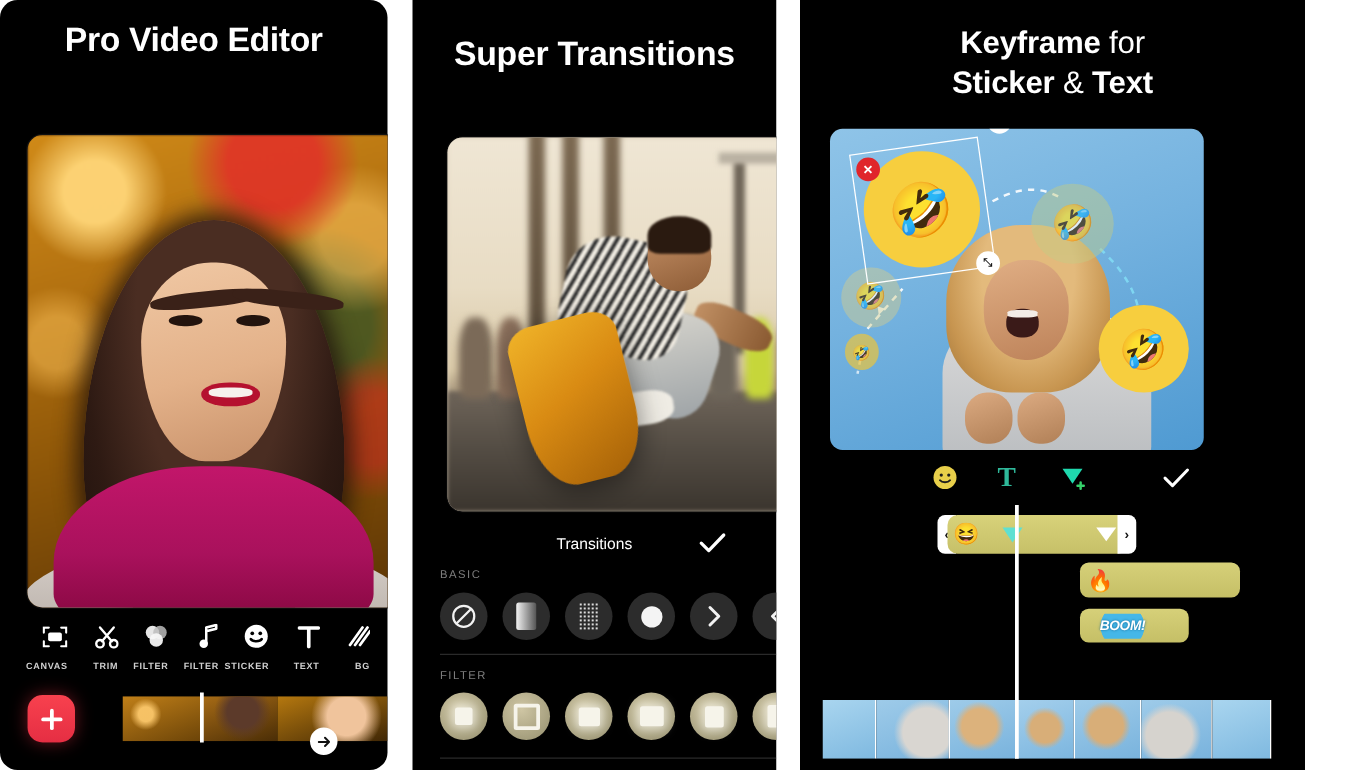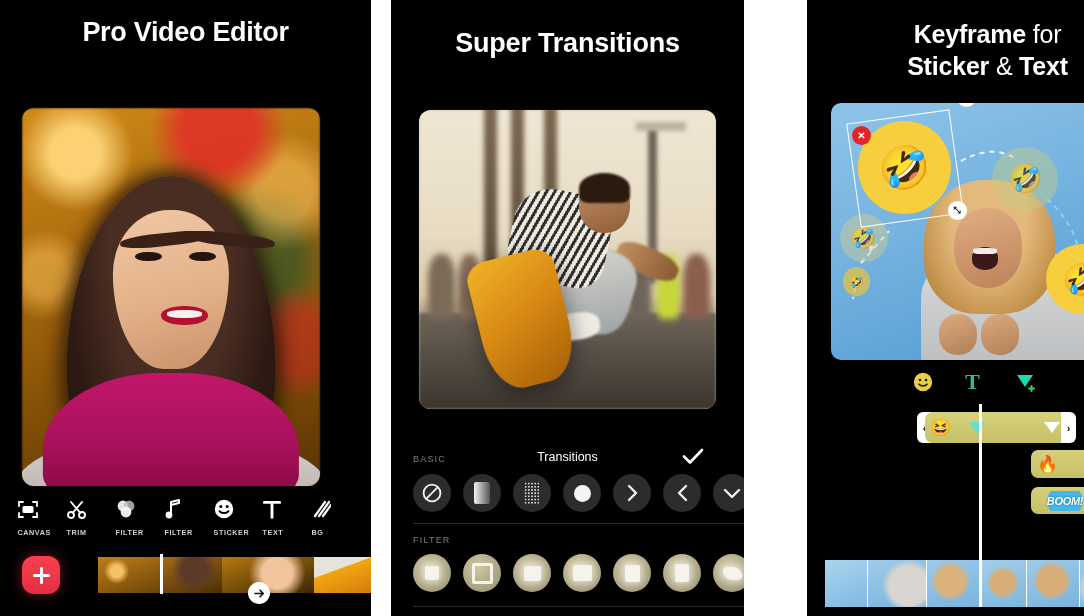--- a/index.html
+++ b/index.html
@@ -1,22 +1,22 @@
 <!DOCTYPE html>
 <html><head>
 <meta charset="utf-8">
 <style>
   html,body{margin:0;padding:0;background:#ffffff;}
   body{width:1084px;height:616px;overflow:hidden;font-family:"Liberation Sans",sans-serif;}
   .stage{position:relative;width:1084px;height:616px;background:#ffffff;display:flex;}
   .panel{position:relative;background:#000000;height:616px;overflow:hidden;flex:0 0 auto;}
   .gap{flex:0 0 auto;background:#ffffff;height:616px;}
-  .p1{width:371px;}
-  .p2{width:353px;}
-  .p3{width:361px;margin-left:44px;}
+  .p1{width:310px;border-radius:14px;}
+  .p2{width:291px;}
+  .p3{width:404px;}
   .g1{width:20px;}
   .g2{width:19px;}
 
   
   .head1{position:absolute;left:0;right:0;top:18px;text-align:center;}
   .h-title{color:#ffffff;font-size:27px;font-weight:bold;letter-spacing:-0.3px;line-height:1.1;}
   .h-sub{color:#f2f2f2;font-size:14.5px;font-weight:400;margin-top:6px;letter-spacing:0px;}
   .head2{position:absolute;left:0;right:0;top:28px;text-align:center;}
   .h2-title{color:#ffffff;font-size:27px;font-weight:bold;letter-spacing:-0.2px;}
   .head3{position:absolute;left:0;right:0;top:18px;text-align:center;}
@@ -53,21 +53,21 @@
   .p1-brow.l{left:33%;transform:rotate(-6deg);}
   .p1-brow.r{left:55%;transform:rotate(6deg);}
   .p1-eye{position:absolute;width:9%;height:2.6%;background:#23140e;border-radius:50%;top:38%;}
   .p1-eye.l{left:38%;}
   .p1-eye.r{left:56%;}
   .p1-lips{position:absolute;left:46.5%;top:52.5%;width:16%;height:5%;background:#b5112f;border-radius:48%;}
   .p1-teeth{position:absolute;left:48.5%;top:53.4%;width:12%;height:2.1%;background:#f6f1ec;border-radius:40%;}
 
   
   .tools{position:absolute;left:0;right:0;top:498px;display:flex;justify-content:space-around;padding:0 14px;}
-  .tool{display:flex;flex-direction:column;align-items:flex-start;width:42px;}
+  .tool{display:flex;flex-direction:column;align-items:flex-end;width:42px;}
   .tool .ic{height:22px;display:flex;align-items:center;justify-content:center;color:#ffffff;}
   .tool .lbl{margin-top:8px;font-size:7.2px;letter-spacing:.6px;color:#cfcfcf;font-weight:600;}
   .tool svg{display:block;}
 
   .timeline1{position:absolute;left:0;right:0;top:556px;height:44px;}
   .addbtn{position:absolute;left:22px;top:0px;width:38px;height:38px;border-radius:12px;
      background:linear-gradient(180deg,#f8414e,#e52e43);display:flex;align-items:center;justify-content:center;
      box-shadow:0 0 14px rgba(233,46,67,.45);}
   .addbtn .pl{position:relative;width:17px;height:17px;}
   .addbtn .pl:before,.addbtn .pl:after{content:"";position:absolute;background:#fff;border-radius:2px;}
@@ -99,21 +99,21 @@
      background:repeating-linear-gradient(108deg,#f1ece2 0 4px,#2b2b2b 4px 7px);transform:rotate(12deg);filter:blur(.7px);}
   .sk-pant{position:absolute;left:46%;top:46%;width:26%;height:28%;border-radius:34%;
      background:linear-gradient(150deg,#dedbd2,#9aa0a4);transform:rotate(18deg);filter:blur(.9px);}
   .sk-head{position:absolute;left:54%;top:23%;width:17%;height:18%;border-radius:48%;
      background:linear-gradient(160deg,#c79268,#8d5c36);filter:blur(.6px);}
   .sk-hair{position:absolute;left:54%;top:21%;width:17%;height:10%;border-radius:50% 50% 20% 20%;background:#2a1a10;filter:blur(.8px);}
   .sk-arm{position:absolute;left:66%;top:46%;width:22%;height:9%;border-radius:40%;
      background:linear-gradient(90deg,#c08f63,#8a5a32);transform:rotate(24deg);filter:blur(.9px);}
   .sk-shoe{position:absolute;left:44%;top:68%;width:17%;height:9%;border-radius:40%;background:#efece4;transform:rotate(-8deg);filter:blur(.8px);}
 
-  .trans-head{position:absolute;left:0;right:0;top:428px;height:20px;margin-top:22px;}
+  .trans-head{position:absolute;left:0;right:0;top:428px;height:20px;}
   .trans-title{position:absolute;left:0;right:0;text-align:center;color:#ffffff;font-size:12.5px;}
   .trans-check{position:absolute;right:40px;top:-3px;color:#ffffff;}
   .sec-label{position:absolute;left:22px;color:#7e7e7e;font-size:9px;font-weight:normal;letter-spacing:1.2px;}
   .row{position:absolute;left:22px;right:0;display:flex;gap:12px;}
   .tcircle{flex:0 0 auto;width:38px;height:38px;border-radius:50%;background:#2c2c2c;
      display:flex;align-items:center;justify-content:center;color:#ffffff;}
   .scircle{flex:0 0 auto;width:38px;height:38px;border-radius:50%;
      background:radial-gradient(circle at 40% 35%,#cfc6a4,#9d9776 85%);
      display:flex;align-items:center;justify-content:center;}
   .sq{width:14px;height:14px;background:#f6f4ea;border-radius:2px;box-shadow:0 0 7px 3px rgba(255,255,250,.55);}

